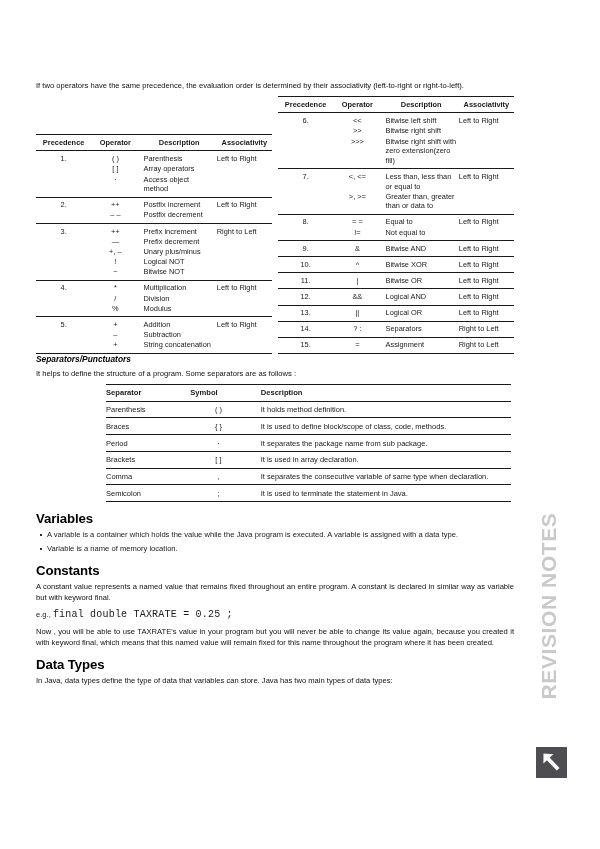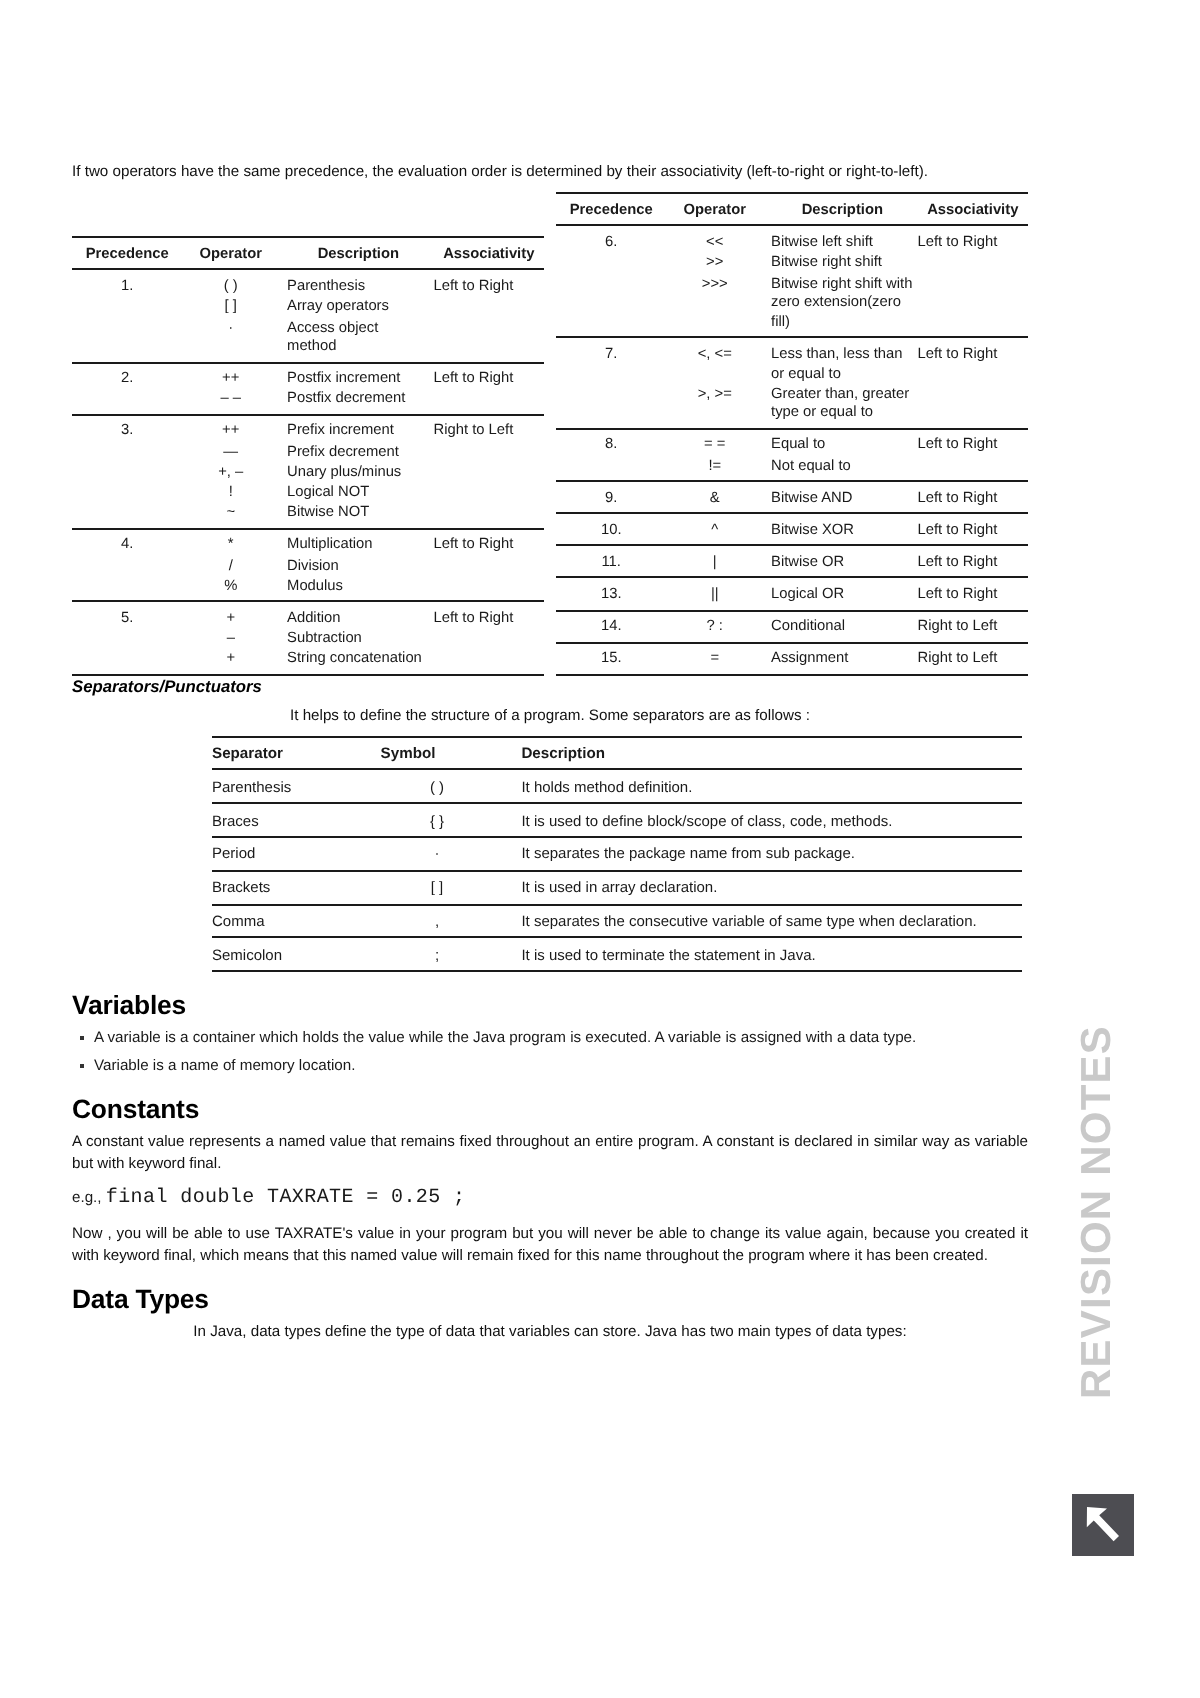--- a/index.html
+++ b/index.html
@@ -32,21 +32,21 @@
   }
 
   
   .para {
     font-size: 7.6px;
     line-height: 11.2px;
     text-align: justify;
     margin: 0 0 5px 0;
     color: #111;
   }
-  .para.nojust { text-align: center; }
+  .para.nojust { text-align: left; }
 
   h2.sec {
     font-size: 13.2px;
     font-weight: bold;
     margin: 9px 0 3px 0;
     letter-spacing: -0.1px;
     color: #000;
   }
 
   h3.subsec {
@@ -357,21 +357,21 @@
             </tr>
             <tr class="grp">
               <td class="c-prec">7.</td>
               <td class="c-op">&lt;, &lt;=</td>
               <td class="c-desc">Less than, less than or equal to</td>
               <td class="c-assoc">Left to Right</td>
             </tr>
             <tr class=" lastrow">
               <td class="c-prec"></td>
               <td class="c-op">&gt;, &gt;=</td>
-              <td class="c-desc">Greater than, greater type or equal to</td>
+              <td class="c-desc">Greater than, greater than or data to</td>
               <td class="c-assoc"></td>
             </tr>
             <tr class="grp">
               <td class="c-prec">8.</td>
               <td class="c-op">= =</td>
               <td class="c-desc">Equal to</td>
               <td class="c-assoc">Left to Right</td>
             </tr>
             <tr class=" lastrow">
               <td class="c-prec"></td>
@@ -391,29 +391,35 @@
               <td class="c-desc">Bitwise XOR</td>
               <td class="c-assoc">Left to Right</td>
             </tr>
             <tr class="grp lastrow">
               <td class="c-prec">11.</td>
               <td class="c-op">|</td>
               <td class="c-desc">Bitwise OR</td>
               <td class="c-assoc">Left to Right</td>
             </tr>
             <tr class="grp lastrow">
+              <td class="c-prec">12.</td>
+              <td class="c-op">&amp;&amp;</td>
+              <td class="c-desc">Logical AND</td>
+              <td class="c-assoc">Left to Right</td>
+            </tr>
+            <tr class="grp lastrow">
               <td class="c-prec">13.</td>
               <td class="c-op">||</td>
               <td class="c-desc">Logical OR</td>
               <td class="c-assoc">Left to Right</td>
             </tr>
             <tr class="grp lastrow">
               <td class="c-prec">14.</td>
               <td class="c-op">? :</td>
-              <td class="c-desc">Conditional</td>
+              <td class="c-desc">Separators</td>
               <td class="c-assoc">Right to Left</td>
             </tr>
             <tr class="grp lastrow">
               <td class="c-prec">15.</td>
               <td class="c-op">=</td>
               <td class="c-desc">Assignment</td>
               <td class="c-assoc">Right to Left</td>
             </tr>
           </tbody>
         <tfoot>

